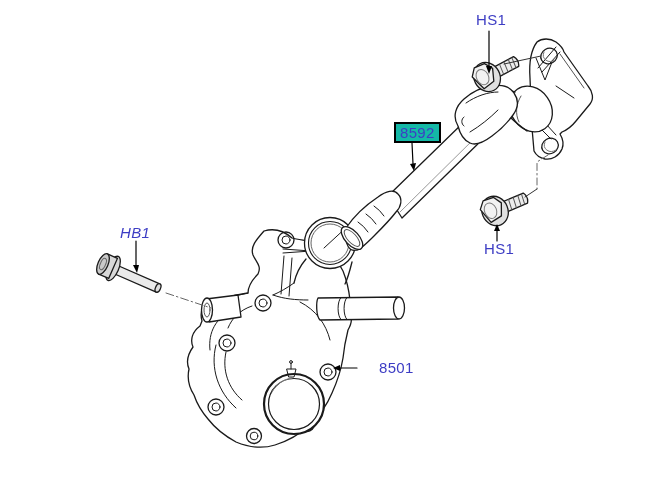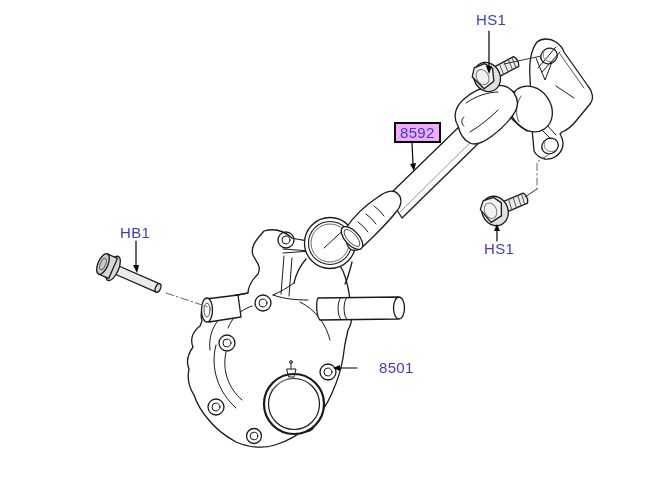--- a/index.html
+++ b/index.html
@@ -17,21 +17,21 @@
     line-height:15px;
     letter-spacing:.3px;
     color:var(--label-color,#3d3dc4);
     white-space:nowrap;
     cursor:pointer;
     user-select:none;
   }
   .part-label.boxed{
     border:2px solid var(--box-border,#000);
     padding:1px 4px 1px 4px;
-    background:#f0abfc;
+    background:#14b8a6;
   }
 </style>
 </head>
 <body>
 
 <div class="stage">
 
   <svg width="650" height="499" viewBox="0 0 650 499">
     <g fill="none" stroke="#1a1a1a" stroke-width="1.3" stroke-linecap="round" stroke-linejoin="round">
 
@@ -241,18 +241,18 @@
         <path d="M 357,368 L 340,368"></path>
         <path d="M 333,368 L 340,365 L 340,371 Z" fill="#000" stroke="none"></path>
       </g>
     </g>
   </svg>
 
   <div class="part-label" style="left:476px;top:12px;">HS1</div>
 
   <div class="part-label boxed" style="left:394px;top:122px;">8592</div>
 
-  <div class="part-label" style="left:120px;top:225px;">HB1</div>
+  <div class="part-label" style="left:120px;top:225px;font-style:italic;">HB1</div>
 
   <div class="part-label" style="left:484px;top:241px;">HS1</div>
 
   <div class="part-label" style="left:379px;top:360px;">8501</div>
 </div>
 
 </body></html>

